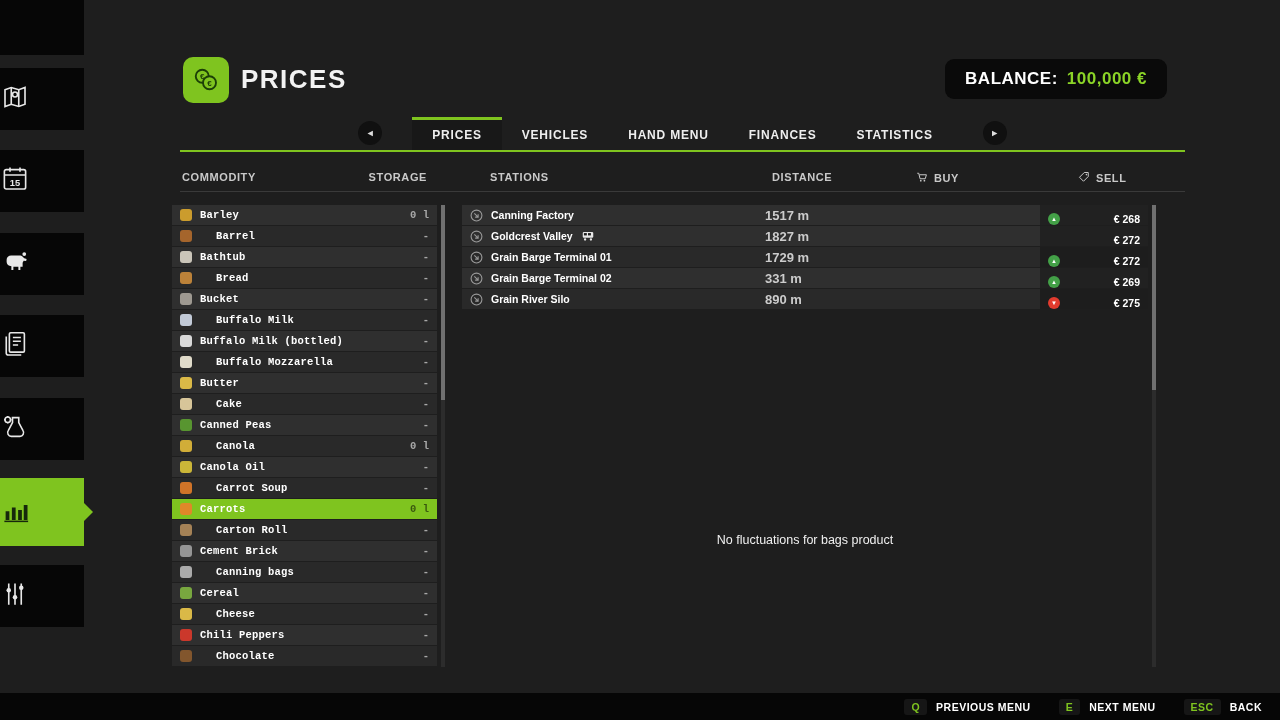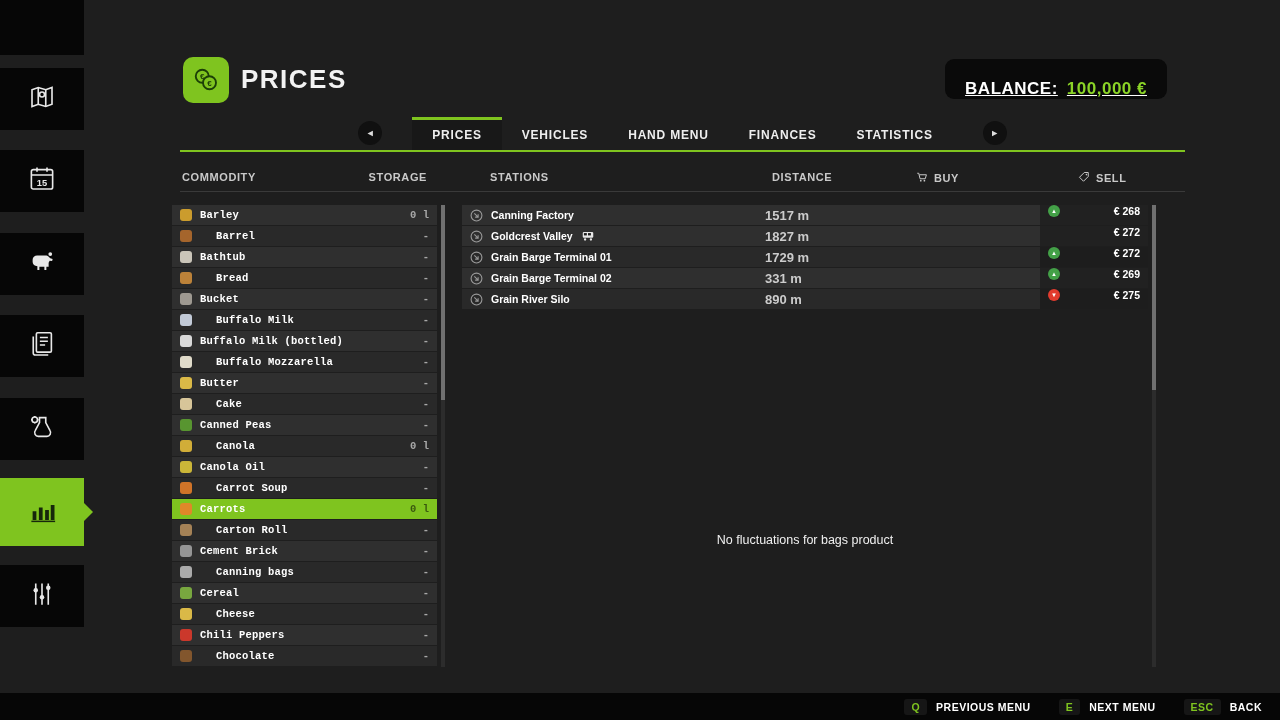--- a/index.html
+++ b/index.html
@@ -10,31 +10,31 @@
   }
   *{margin:0;padding:0;box-sizing:border-box;}
   body{background:#000;font-family:"Liberation Sans",sans-serif;}
   .screen{position:relative;width:1280px;height:720px;background:#1e1e1e;overflow:hidden;}
 
   
   .sidebar{position:absolute;left:0;top:0;width:84px;height:693px;}
   .side-block{position:absolute;left:0;width:84px;background:#060606;}
   .logo-block{top:0;height:55px;}
   .side-item{position:absolute;left:0;width:84px;height:62px;background:#060606;
-             display:flex;align-items:center;justify-content:center;cursor:pointer;}
+             display:flex;align-items:center;cursor:pointer;}
   .side-item.active{background:var(--accent);height:68px;}
   .notch{position:absolute;right:-9px;top:50%;margin-top:-9px;width:0;height:0;
          border-left:9px solid var(--accent);border-top:9px solid transparent;border-bottom:9px solid transparent;}
 
   
   .header-icon{position:absolute;left:183px;top:57px;width:46px;height:46px;background:var(--accent);
                border-radius:10px;display:flex;align-items:center;justify-content:center;}
   .page-title{position:absolute;left:241px;top:64px;font-size:26px;font-weight:700;color:#f2f2f2;letter-spacing:1.5px;}
   .balance{position:absolute;right:113px;top:59px;height:40px;background:#0a0a0a;border-radius:9px;
-           display:flex;align-items:flex-end;gap:9px;padding:0 20px;font-size:17px;font-weight:700;color:#fff;letter-spacing:.5px;text-decoration:underline;}
+           display:flex;align-items:center;gap:9px;padding:0 20px;font-size:17px;font-weight:700;color:#fff;letter-spacing:.5px;}
   .balance-value{color:var(--balance-green);}
 
   
   .tabbar{position:absolute;left:180px;top:117px;width:1005px;height:33px;
           display:flex;align-items:flex-end;justify-content:center;}
   .tab-arrow{width:24px;height:24px;border-radius:50%;background:#101010;color:#ddd;border:none;
              font-size:9px;display:flex;align-items:center;justify-content:center;margin:0 30px 5px;cursor:pointer;
              font-family:"Liberation Sans",sans-serif;}
   .tabs{display:flex;height:33px;}
   .tab{padding:0 20px;display:flex;align-items:center;color:#eee;font-size:12px;font-weight:700;
@@ -74,21 +74,21 @@
   
   .stations{position:absolute;left:462px;top:205px;width:686px;}
   .s-row{position:relative;height:20px;margin-bottom:1px;background:#2f2f2f;display:flex;align-items:center;
          padding-left:8px;cursor:pointer;}
   .s-row.odd{background:#292929;}
   .s-icon{width:13px;height:13px;margin-right:8px;flex:none;display:flex;}
   .s-name{font-size:10.5px;font-weight:700;color:#fff;white-space:nowrap;}
   .s-train{margin-left:8px;display:flex;}
   .s-distance{position:absolute;left:303px;font-size:13px;color:#ccc;font-weight:700;}
   .s-sell{position:absolute;right:0;top:0;height:100%;width:108px;background:rgba(0,0,0,.28);
-          display:flex;align-items:flex-start;padding:0 8px;gap:6px;}
+          display:flex;align-items:flex-end;padding:0 8px;gap:6px;}
   .trend{width:12px;height:12px;border-radius:50%;display:flex;align-items:center;justify-content:center;
          font-size:6px;color:#fff;flex:none;}
   .trend.up{background:var(--trend-up);}
   .trend.down{background:var(--trend-down);}
   .s-price{font-size:10.5px;font-weight:700;color:#fff;margin-left:auto;}
 
   .stations-message{position:absolute;left:462px;top:533px;width:686px;text-align:center;color:#f0f0f0;font-size:12.5px;}
 
   
   .footer{position:absolute;left:0;bottom:0;width:1280px;height:27px;background:#060606;

